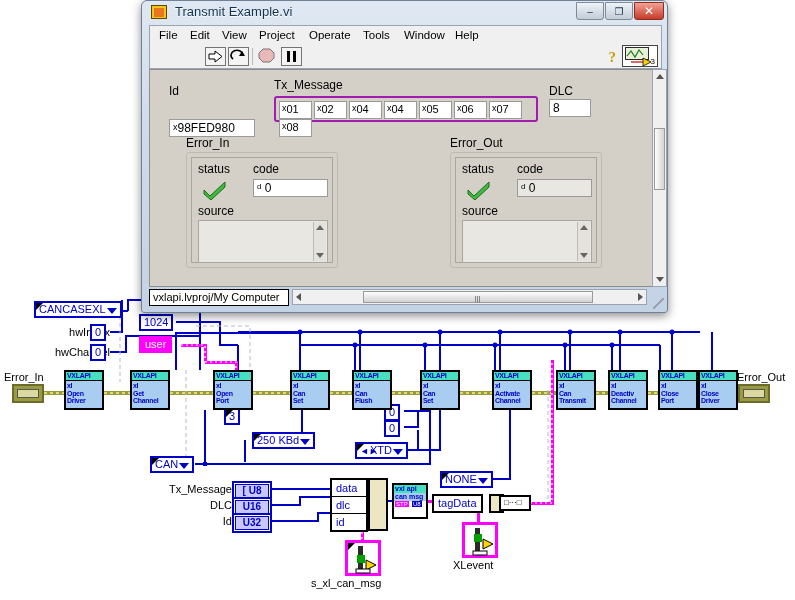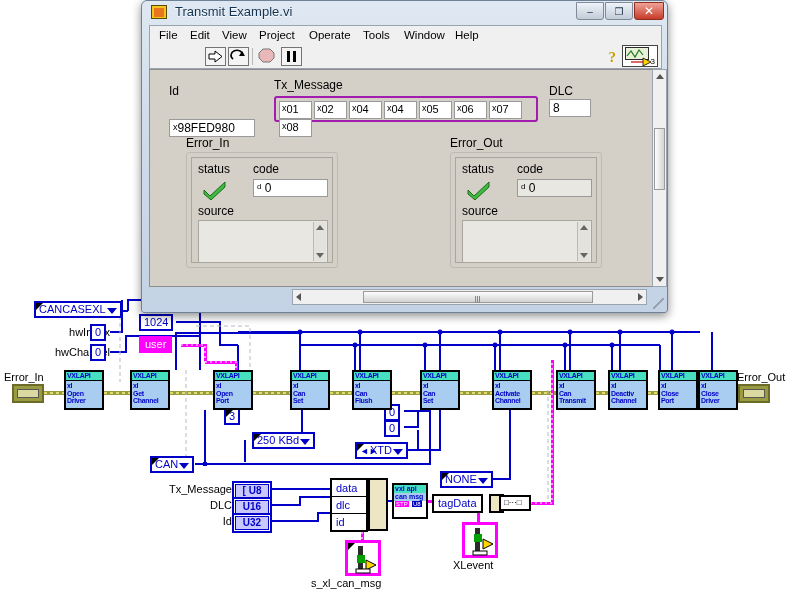--- a/index.html
+++ b/index.html
@@ -729,14 +729,17 @@
   </div>
 
   <div id="fp-hscroll">
     <div class="ar lf"></div>
     <div class="thumb">
         <div class="grip"></div>
       </div>
     <div class="ar rt"></div>
   </div>
 
+  <div id="statusbar">
+    <span>vxlapi.lvproj/My Computer</span>
+  </div>
   <div id="grip"></div>
 </div>
 
 </body></html>

